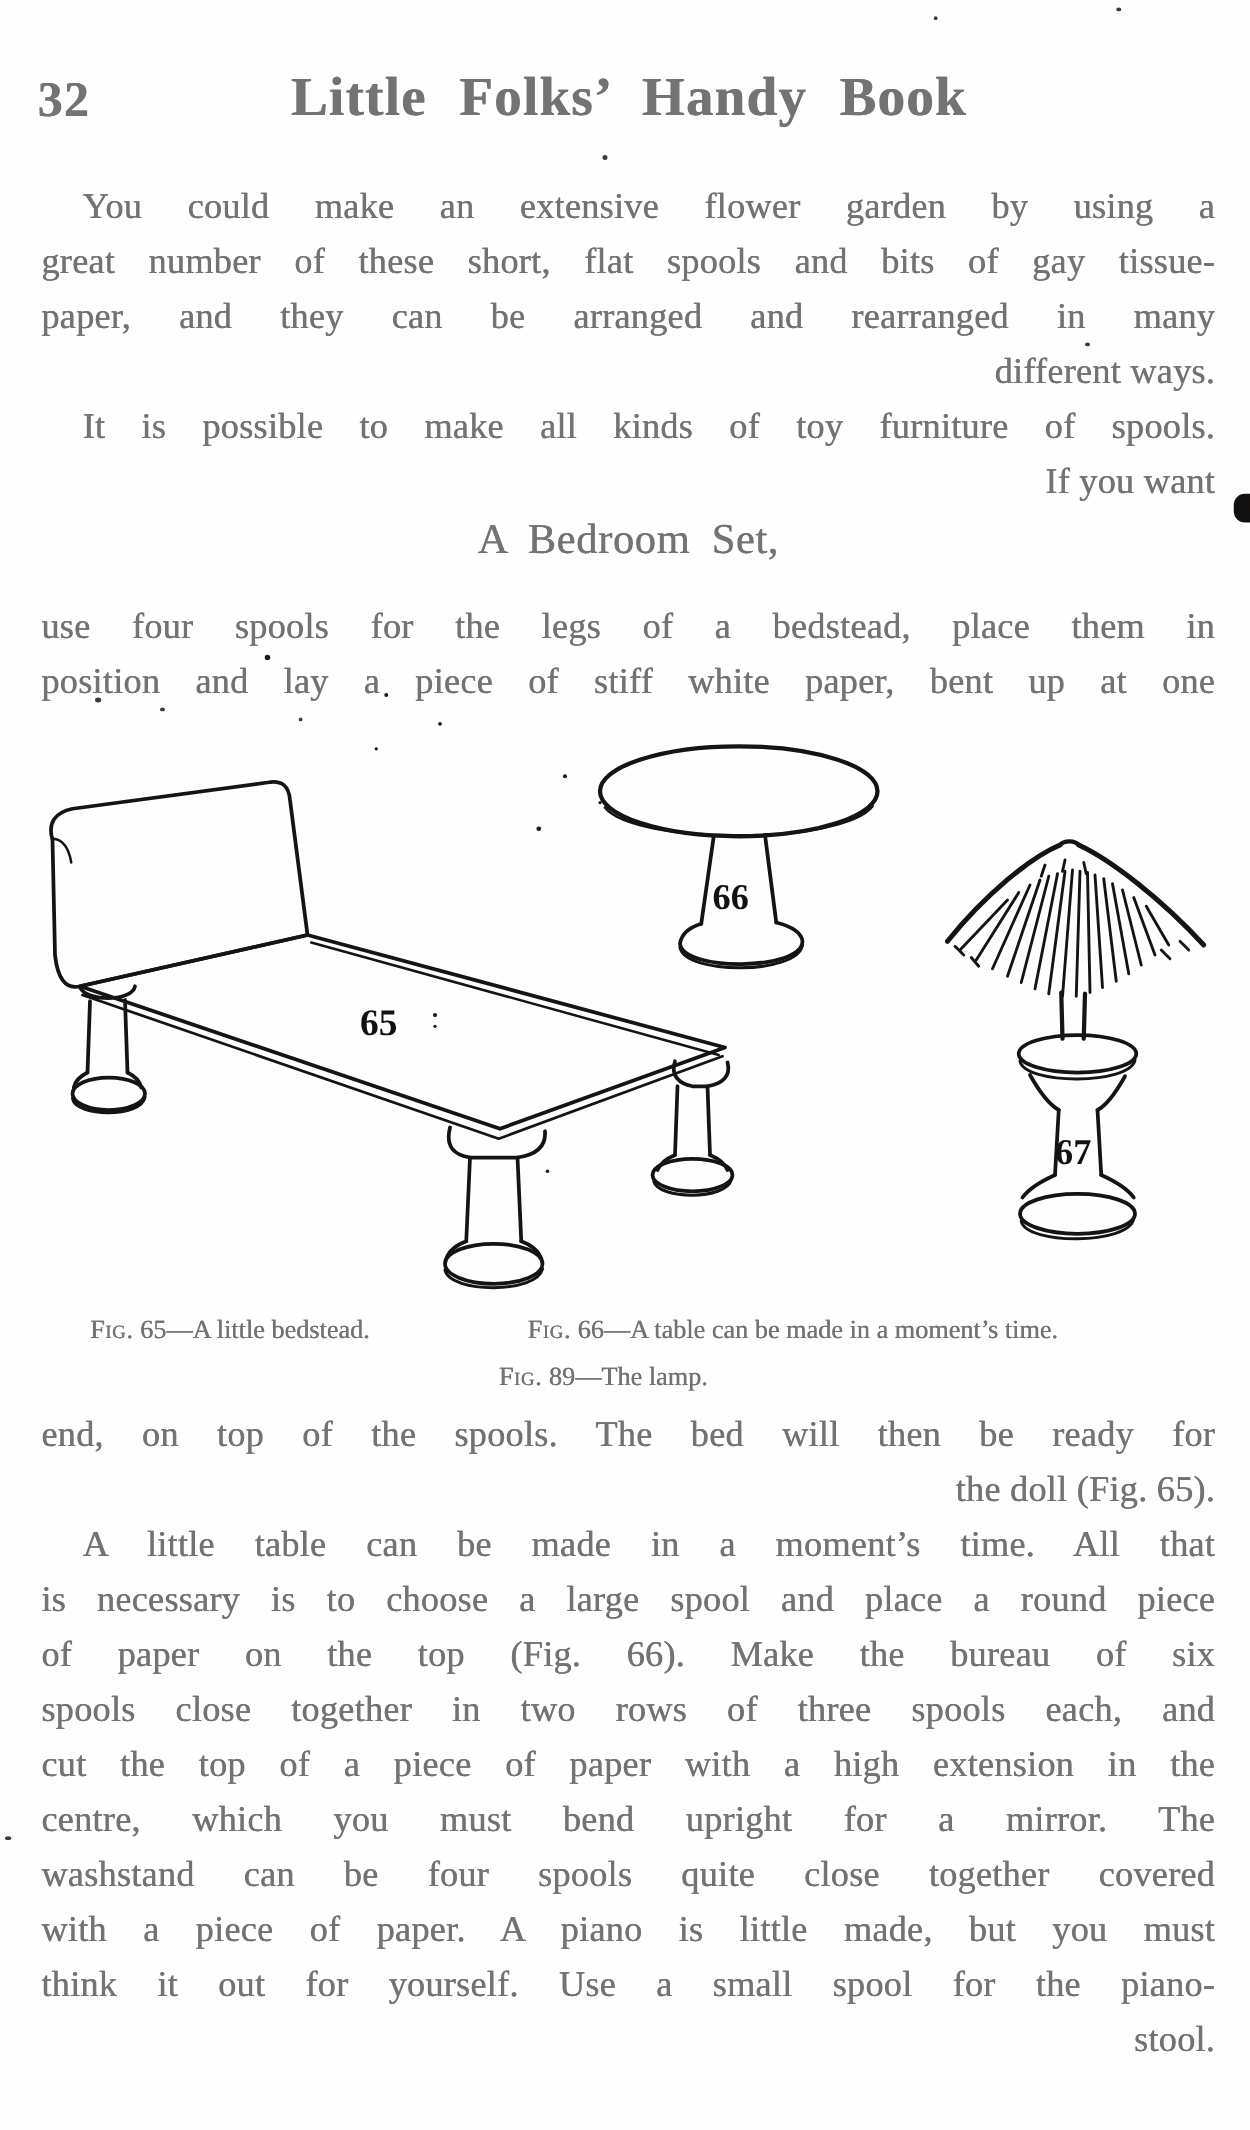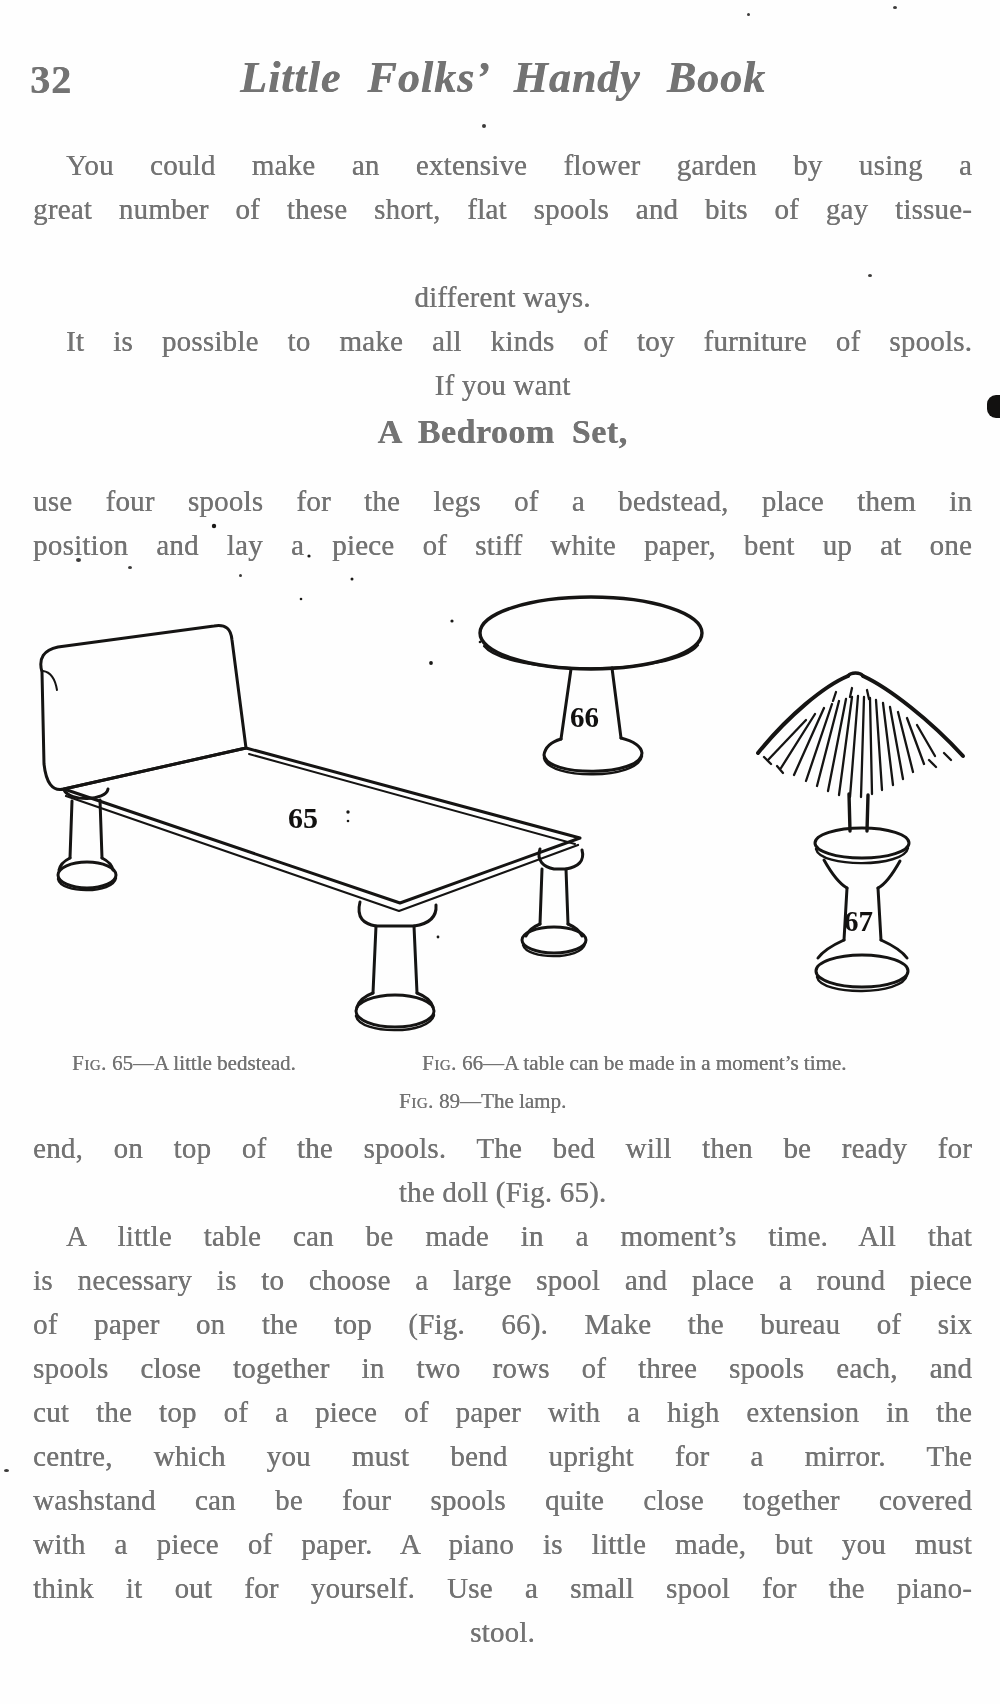--- a/index.html
+++ b/index.html
@@ -12,39 +12,39 @@
   
   .pagenum {
     position:absolute; left:30px; top:56px;
     font-size:40px; font-weight:bold; letter-spacing:1px;
     text-shadow:0.4px 0 0 currentColor;
   }
   .title-wrap {
     position:absolute; left:140px; top:52px; width:726px; text-align:center;
   }
   .book-title {
-    margin:0; font-size:44px; font-weight:bold; font-style:italic;
+    margin:0; font-size:44px; font-weight:bold; 
     letter-spacing:1px; word-spacing:14px; display:inline;
     text-shadow:0.5px 0 0 currentColor;
   }
   
   .bl {
     position:absolute; left:33px; width:939px; height:40px;
     font-size:29px; line-height:40px; overflow:hidden;
     letter-spacing:0.2px; text-shadow:0.35px 0 0 currentColor;
     white-space:normal;
   }
   .j { text-align:justify; }
   .j::after { content:""; display:inline-block; width:100%; height:0; }
   .ind { text-indent:33px; }
-  .last { text-align:center; }
+  .last { text-align:right; }
   
   .heading {
     position:absolute; left:33px; top:410px; width:939px; height:44px;
-    text-align:center; font-size:34px; font-weight:bold; line-height:44px;
+    text-align:center; font-size:34px; font-weight:normal; line-height:44px;
     word-spacing:8px; letter-spacing:0.5px; text-shadow:0.4px 0 0 currentColor;
   }
   
   .caption {
     position:absolute; font-size:21px; line-height:26px; white-space:nowrap;
     text-shadow:0.3px 0 0 currentColor;
   }
   .figcap { font-variant:small-caps; letter-spacing:0.5px; }
   
   .fig-svg { position:absolute; left:0; top:0; width:1000px; height:1704px; }
@@ -60,20 +60,21 @@
 
 <div class="page">
 
   <div class="pagenum">32</div>
   <div class="title-wrap">
     <h1 class="book-title">Little Folks’ Handy Book</h1>
   </div>
 
   <div class="bl j ind" style="top:145px">You could make an extensive flower garden by using a</div>
   <div class="bl j" style="top:189px">great number of these short, flat spools and bits of gay tissue-</div>
+  <div class="bl j" style="top:233px">paper, and they can be arranged and rearranged in many</div>
   <div class="bl last" style="top:277px">different ways.</div>
 
   <div class="bl j ind" style="top:321px">It is possible to make all kinds of toy furniture of spools.</div>
   <div class="bl last" style="top:365px">If you want</div>
 
   <div class="heading">A Bedroom Set,</div>
 
   <div class="bl j" style="top:481px">use four spools for the legs of a bedstead, place them in</div>
   <div class="bl j" style="top:525px">position and lay a piece of stiff white paper, bent up at one</div>
 

